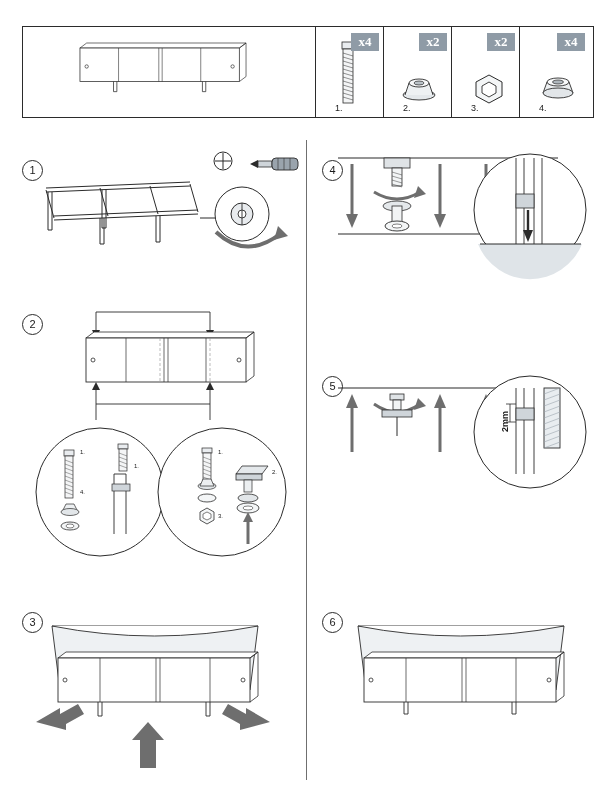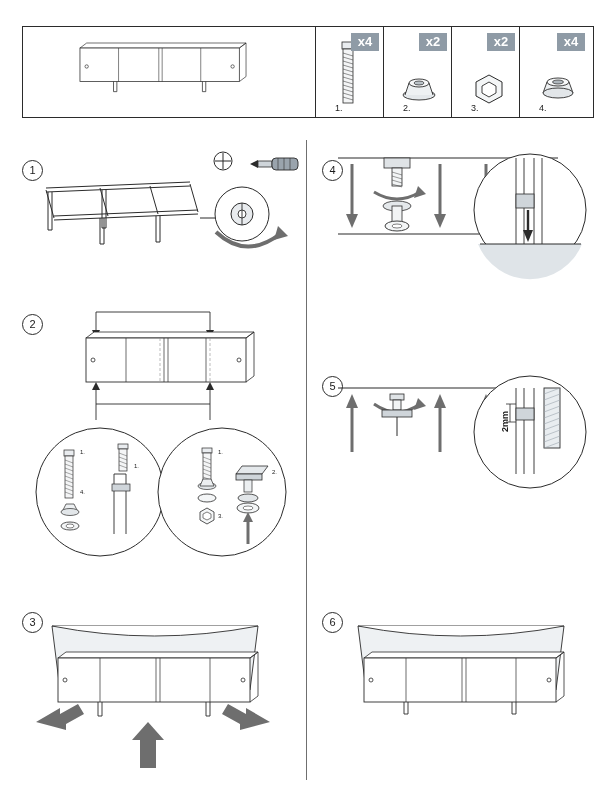--- a/index.html
+++ b/index.html
@@ -8,21 +8,21 @@
     font-family:"Liberation Sans", sans-serif;
     color:#1a1a1a;position:relative;overflow:hidden;
   }
   .sheet{position:absolute;left:0;top:0;width:613px;height:800px;}
 
   
   .parts-panel{position:absolute;left:22px;top:26px;width:570px;height:90px;border:1px solid #2b2b2b;}
   .parts-panel .vline{position:absolute;top:0;bottom:0;width:1px;background:#2b2b2b;}
   .qty{
     position:absolute;background:#8f9ba6;color:#ffffff;font-weight:bold;
-    font-size:13px;line-height:18px;text-align:center;width:28px;height:18px;
+    font-size:13px;line-height:18px;text-align:center;width:28px;height:18px;font-family:Liberation Serif, serif;
   }
   .partnum{position:absolute;font-size:9px;color:#1a1a1a;}
 
   
   .cab-top{position:absolute;left:40px;top:16px;width:200px;height:52px;}
 
   
   .stepnum{
     position:absolute;width:19px;height:19px;border:1px solid #2b2b2b;border-radius:50%;
     font-size:11px;line-height:19px;text-align:center;background:#fff;color:#1a1a1a;

